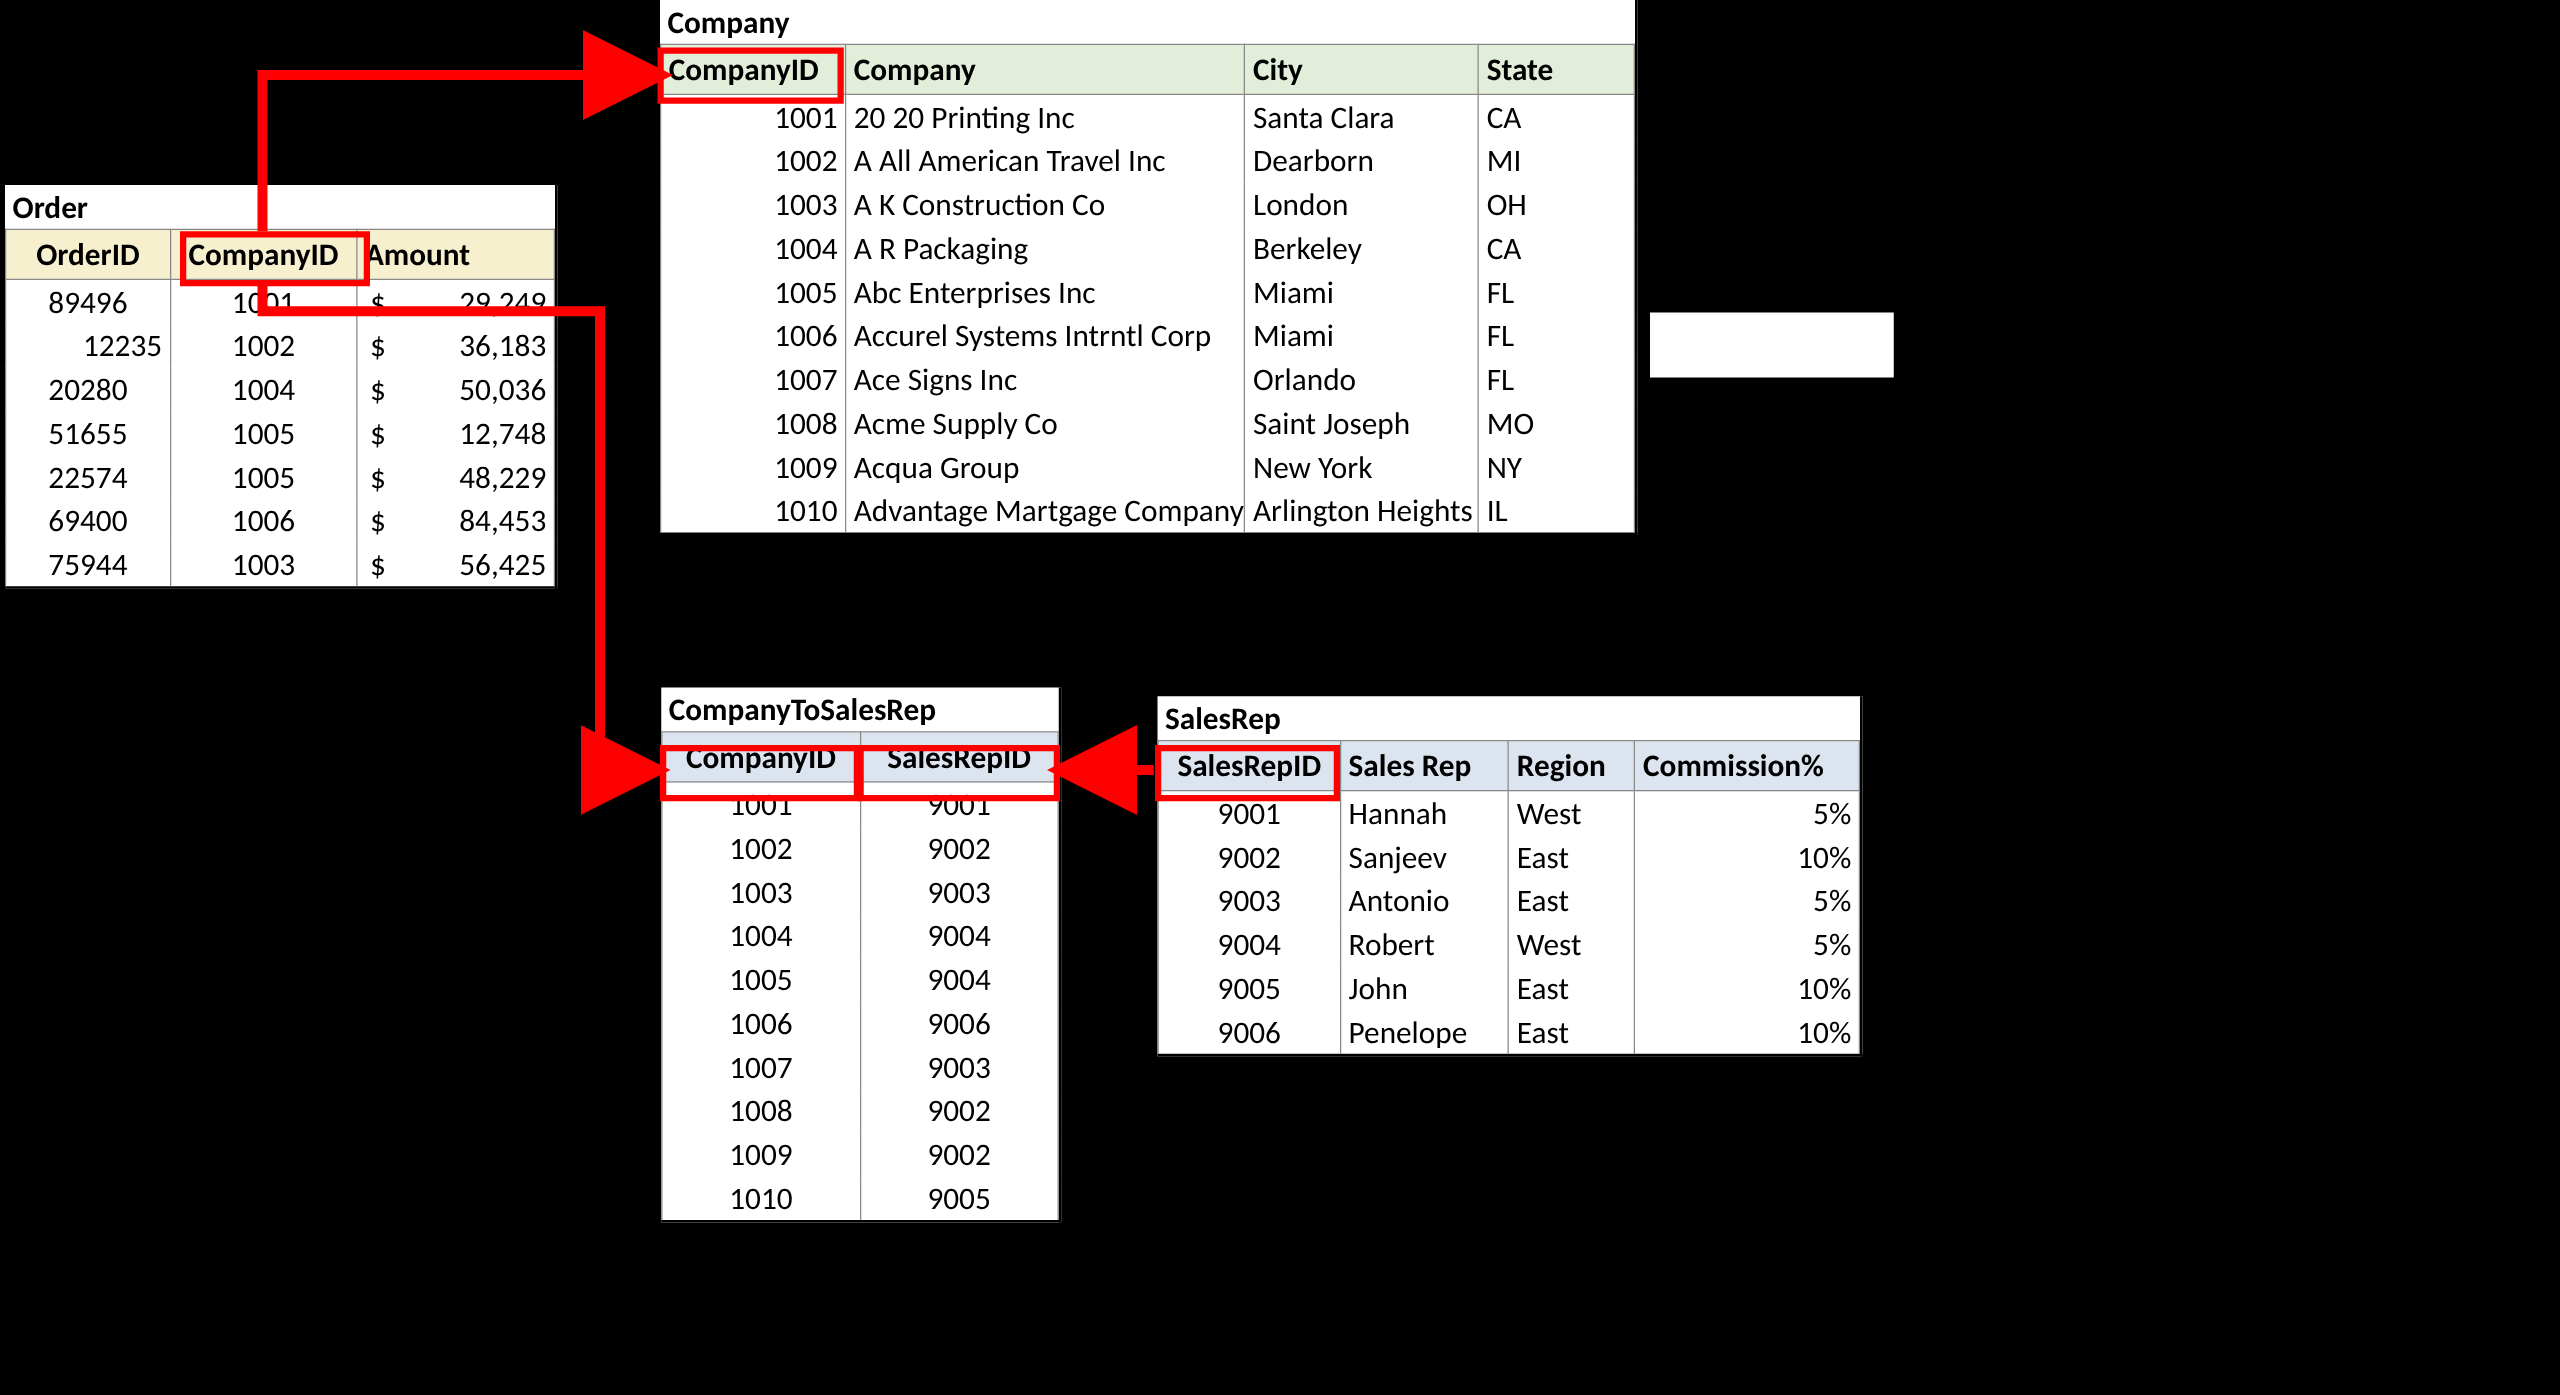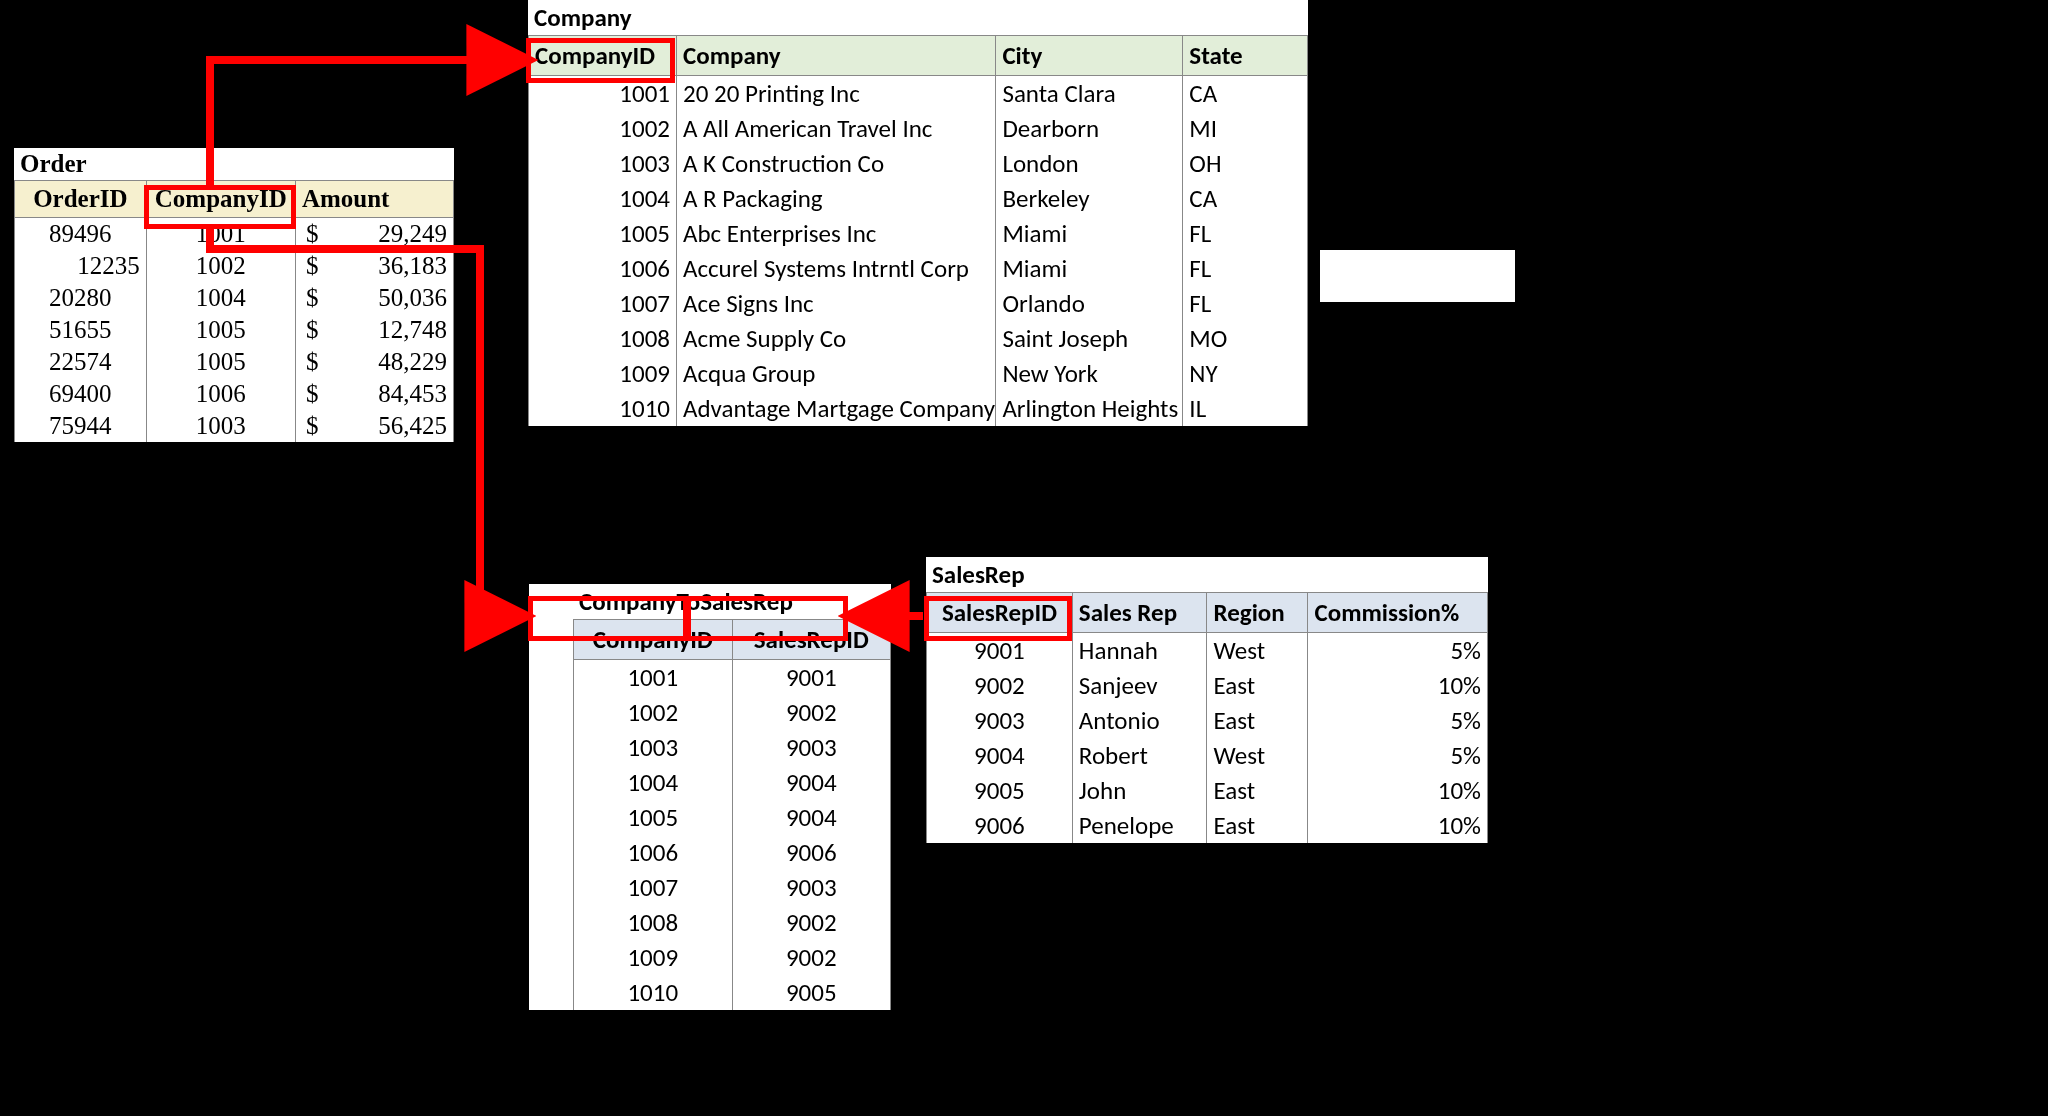--- a/index.html
+++ b/index.html
@@ -50,21 +50,21 @@
     position: absolute;
     border: 5px solid #ff0000;
     box-sizing: border-box;
     pointer-events: none;
   }
   svg.arrows { position: absolute; left: 0; top: 0; pointer-events: none; }
 </style>
 </head>
 <body>
 
-<div class="tbl-wrap" id="order" style="left:14px; top:148px; width:440px;font-family:Liberation Serif, serif;">
+<div class="tbl-wrap" id="order" style="left:4px; top:148px; width:440px;">
   <div class="tbl-title">Order</div>
   <table class="tbl">
     <colgroup>
         <col style="width:30%">
         <col style="width:34%">
         <col style="width:36%">
       </colgroup>
     <thead class="hdr-yellow">
       <tr>
         <th style="text-align:center">OrderID</th>
@@ -187,21 +187,21 @@
         <tr>
           <td>1010</td>
           <td class="l">Advantage Martgage Company</td>
           <td class="l">Arlington Heights</td>
           <td class="l">IL</td>
         </tr>
       </tbody>
   </table>
 </div>
 
-<div class="tbl-wrap" id="c2sr" style="left:529px; top:584px; width:318px;padding-left:44px;">
+<div class="tbl-wrap" id="c2sr" style="left:529px; top:550px; width:318px;">
   <div class="tbl-title">CompanyToSalesRep</div>
   <table class="tbl">
     <colgroup>
         <col style="width:50%">
         <col style="width:50%">
       </colgroup>
     <thead class="hdr-blue">
       <tr>
         <th style="text-align:center">CompanyID</th>
         <th style="text-align:center">SalesRepID</th>

